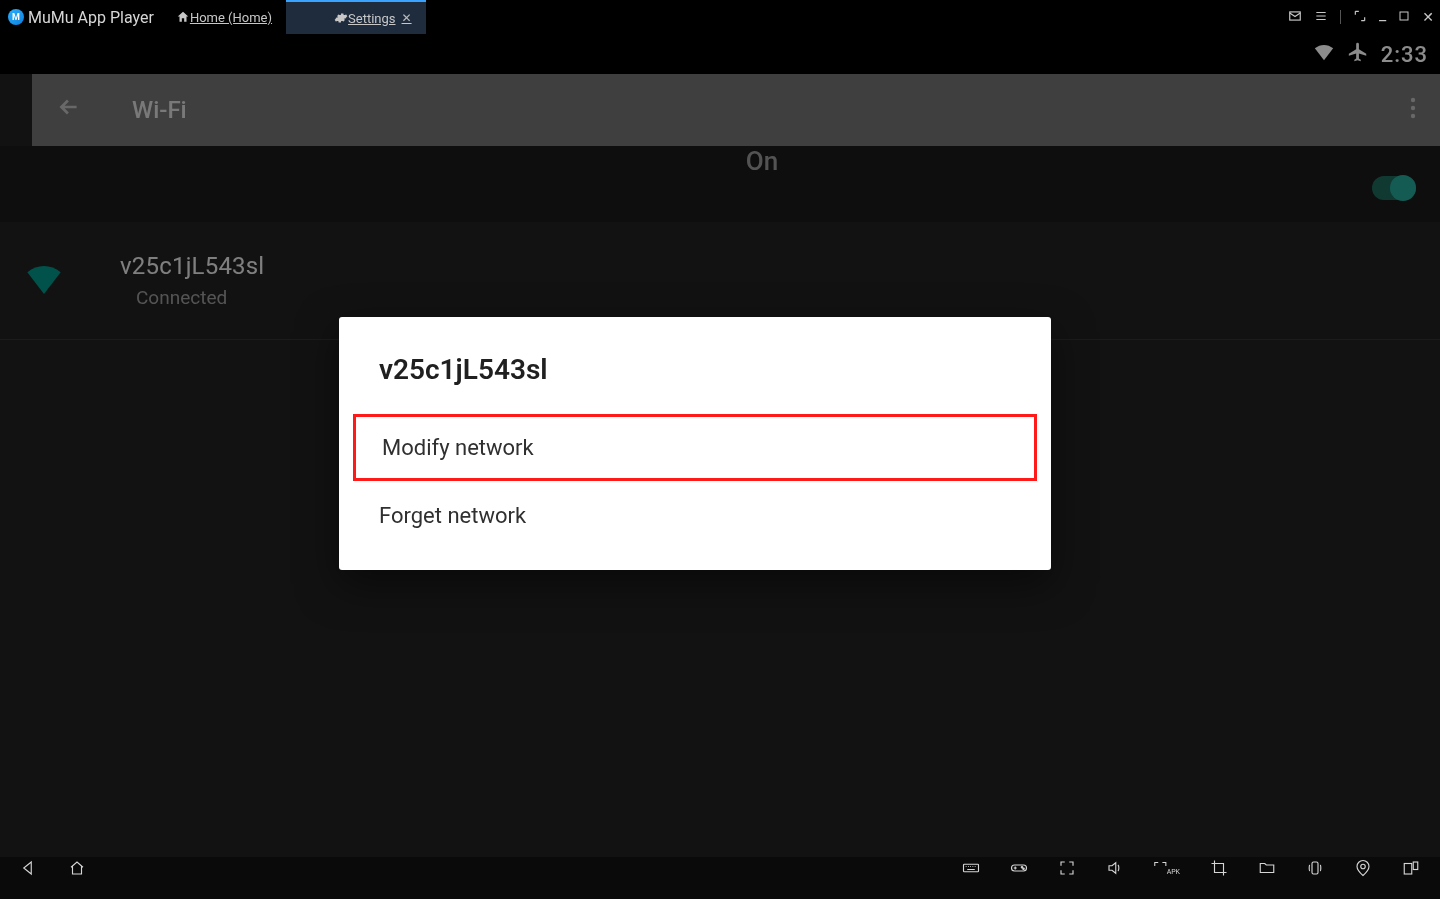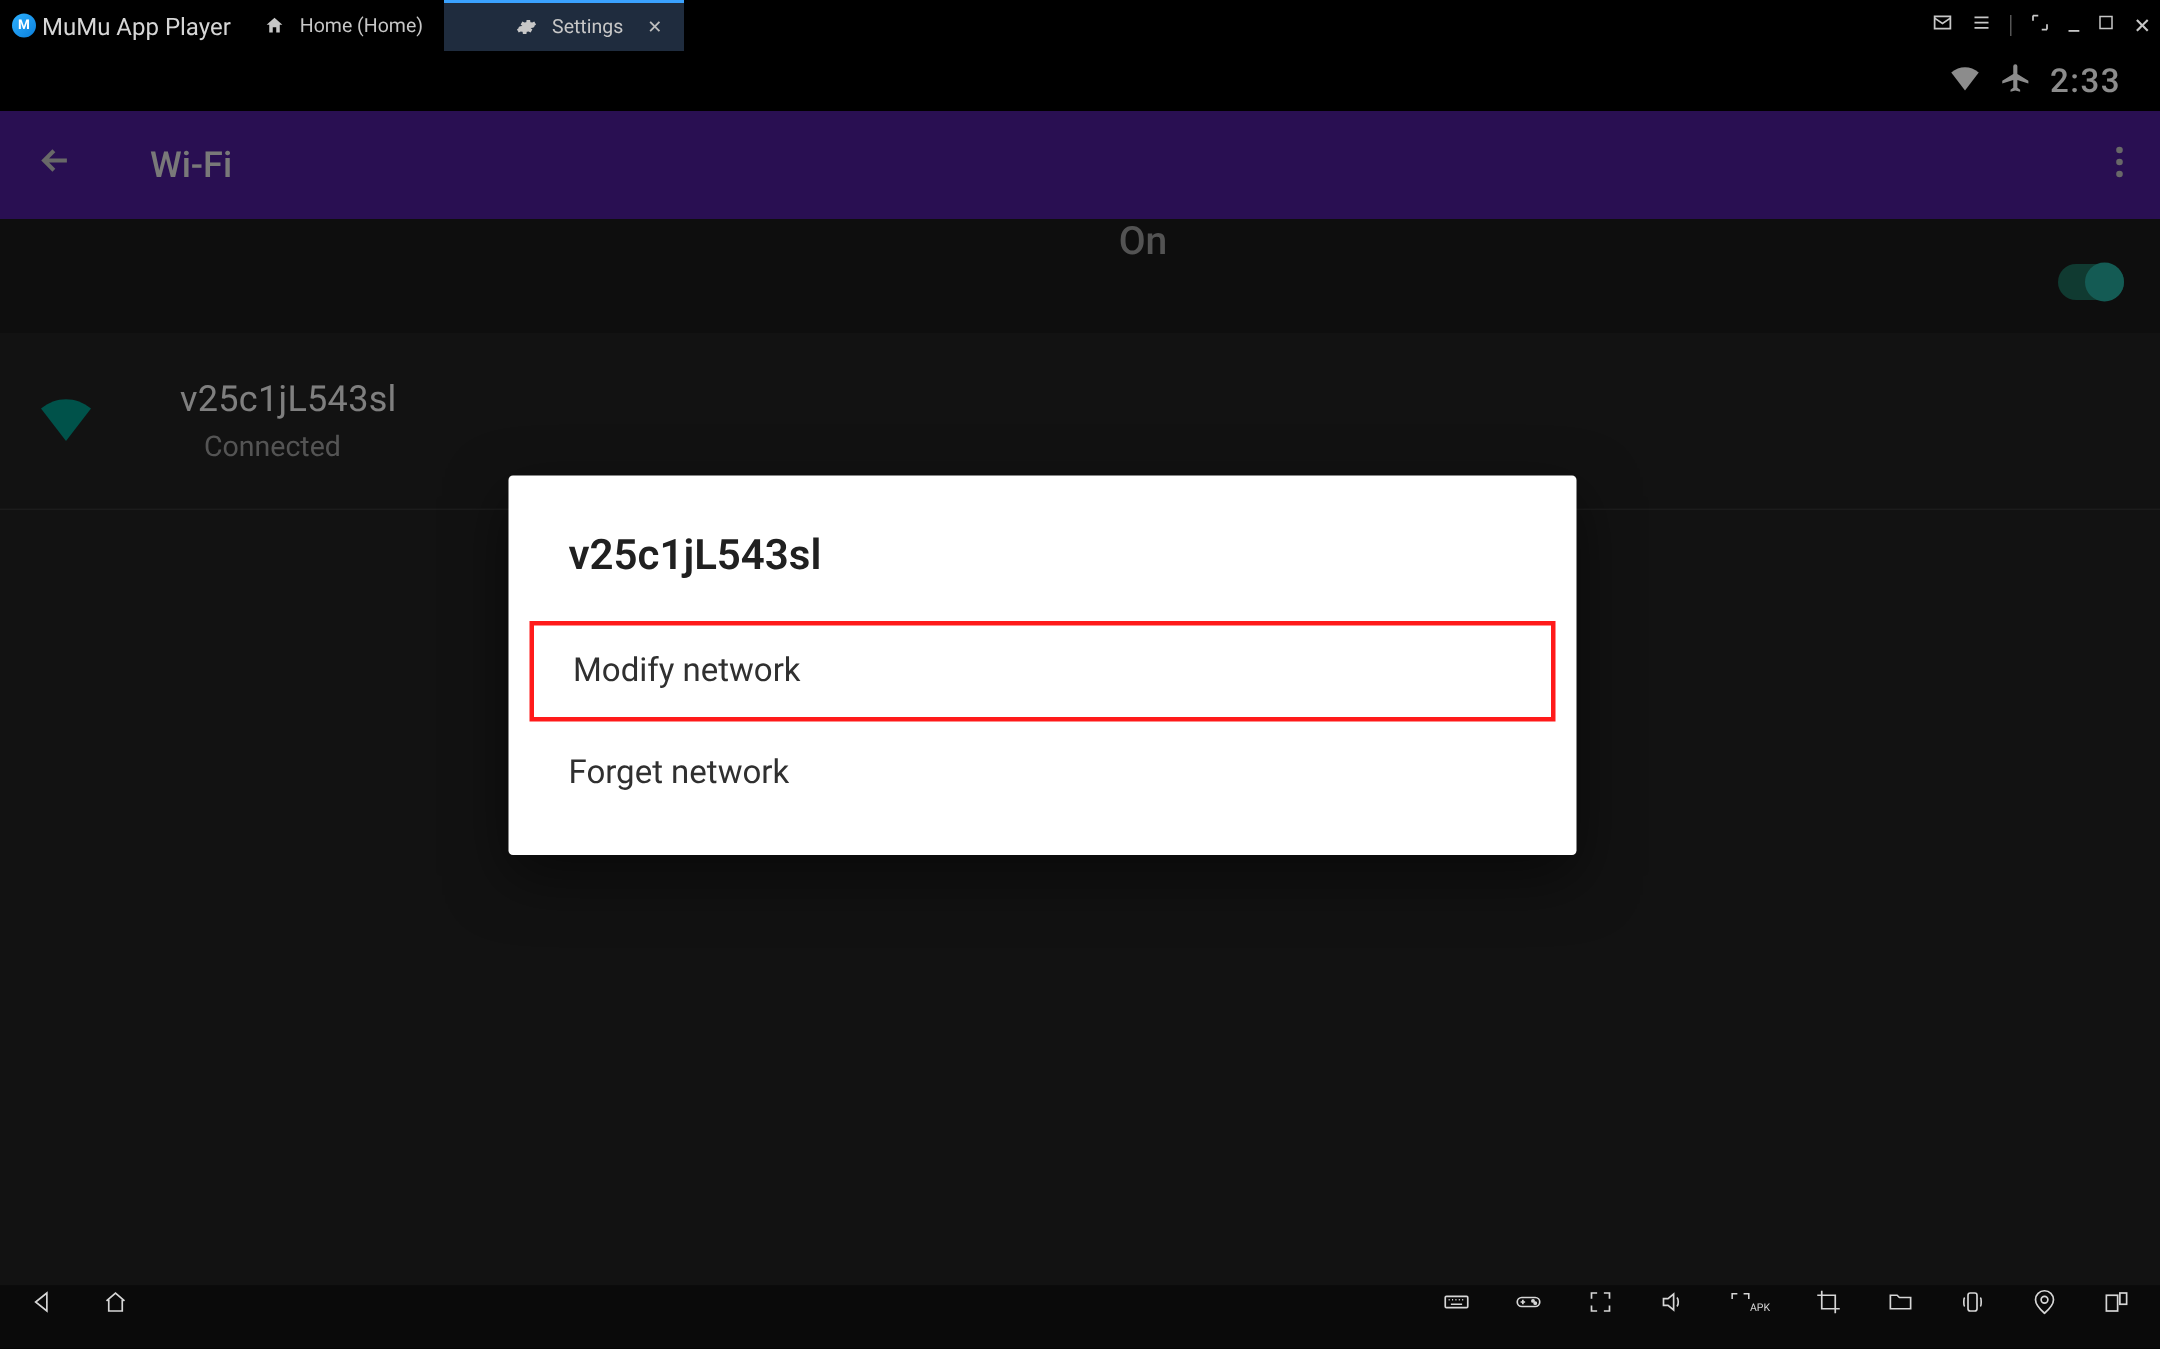--- a/index.html
+++ b/index.html
@@ -1,34 +1,34 @@
 <!DOCTYPE html>
 <html><head>
 <meta charset="utf-8">
 <style>
   * { margin: 0; padding: 0; box-sizing: border-box; font-family: -apple-system, BlinkMacSystemFont, "Segoe UI", Roboto, Arial, sans-serif; }
   html, body { width: 1440px; height: 899px; overflow: hidden; background: #000; color: #fff; }
   .window-titlebar { height: 34px; background: #000; display: flex; align-items: center; position: relative; }
   .titlebar-logo { display: flex; align-items: center; padding: 0 8px; height: 100%; gap: 4px; }
   .mumu-circle { width: 16px; height: 16px; border-radius: 50%; background: linear-gradient(135deg,#2db1ff,#0b7fdc); display: flex; align-items: center; justify-content: center; font-size: 9px; font-weight: bold; color: #fff; }
   .mumu-text { font-size: 16px; color: #d6d6d6; }
-  .tab { height: 100%; display: flex; align-items: center; padding: 0 14px; gap: 10px; font-size: 13px; color: #c7c7c7; position: relative; cursor: pointer; }
+  .tab { height: 100%; display: flex; align-items: center; padding: 0 14px; font-size: 13px; color: #c7c7c7; position: relative; cursor: pointer; text-decoration: underline; }
   .tab.active { background: #1f2c3e; border-top: 2px solid #3aa2ff; padding-top:0;padding-left:48px; }
   .tab .gear-icon, .tab .home-icon { width: 14px; height: 14px; display:inline-block; }
   .tab-close { font-size: 12px; margin-left: 6px; color: #bdbdbd; }
   .win-controls { position: absolute; right: 6px; top: 0; height: 100%; display: flex; align-items: center; gap: 12px; color: #c7c7c7; font-size: 14px; }
   .win-controls .divider { width:1px; height:14px; background:#555; }
   .win-controls span { cursor: pointer; }
 
   .android-screen { position: relative; height: calc(899px - 34px - 42px); background: #212121; }
-  .status-bar { height: 40px; background: #000; display: flex; justify-content: flex-end; align-items: center; padding-right: 26px; gap: 12px; }
+  .status-bar { height: 40px; background: #000; display: flex; justify-content: flex-end; align-items: center; padding-right: 12px; gap: 12px; }
   .clock { font-size: 22px; font-weight: 500; letter-spacing: 1px; }
   .wifi-triangle-status svg, .airplane-status svg { width:22px; height:22px; fill:#fff; }
 
-  .appbar { height: 72px; background: #4c1d95; display: flex; align-items: center; padding: 0 24px; gap: 50px; }
+  .appbar { height: 72px; background: #737373; display: flex; align-items: center; padding: 0 24px; gap: 50px; margin-left: 32px; }
   .back-arrow { font-size: 26px; color: #bdbdbd; cursor:pointer; }
   .appbar-title { font-size: 24px; font-weight: 500; color: #dcdcdc; }
   .appbar-overflow { margin-left: auto; color: #bdbdbd; font-size: 20px; cursor:pointer; letter-spacing:0; }
 
   .toggle-row { height: 76px; background: #1a1a1a; display: flex; align-items: center; padding: 0 24px 0 108px; flex-direction: column; }
   .toggle-label { font-size: 26px; font-weight: 500; color: #989898; }
   .switch { margin-left:auto; width: 44px; height: 24px; background: #1e6a59; border-radius: 12px; position: relative; cursor:pointer; }
   .switch-knob { position:absolute; right:0; top:-1px; width:26px; height:26px; border-radius:50%; background:#26a69a; }
 
   .network-item { height: 118px; background: #212121; display: flex; align-items: center; padding: 0 24px; gap: 56px; border-bottom: 1px solid #333; }

